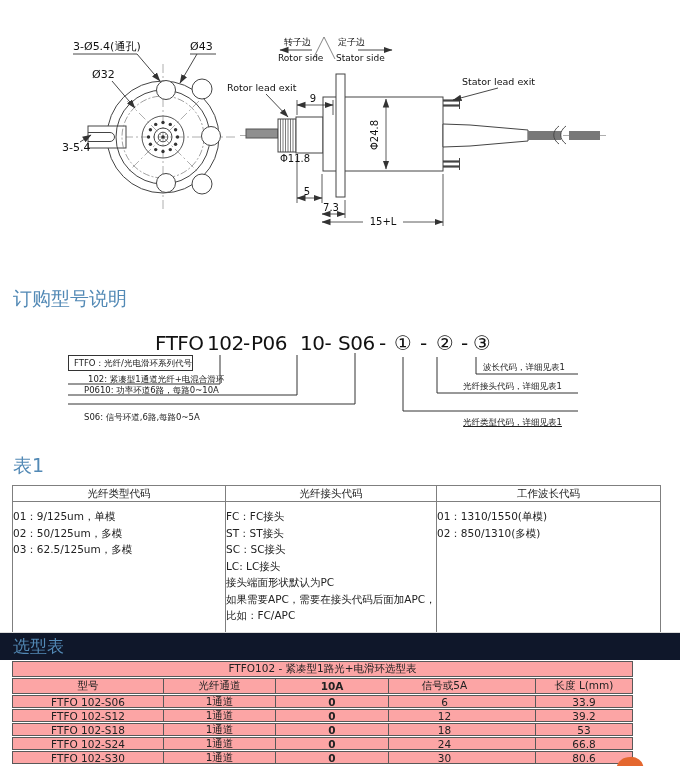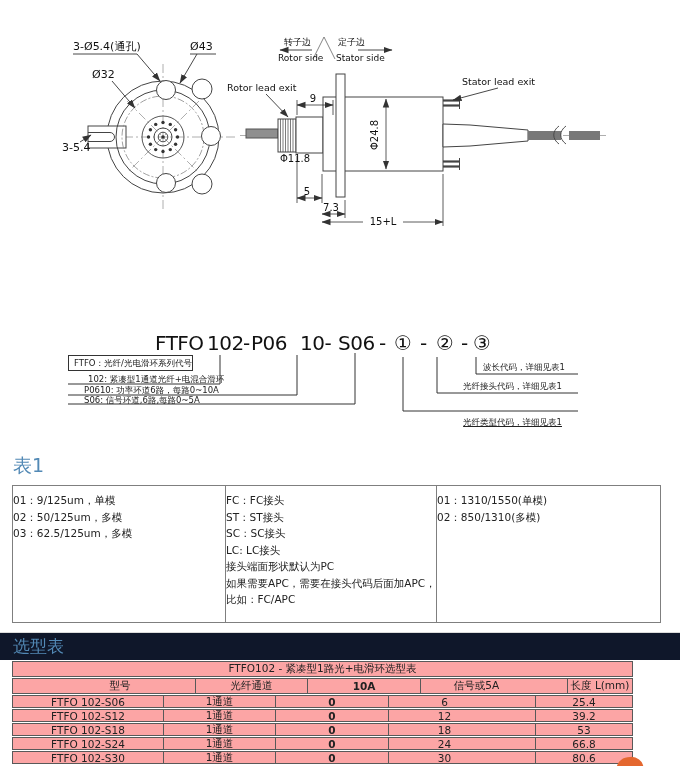--- a/index.html
+++ b/index.html
@@ -20,21 +20,21 @@
   table.t1 th,table.t1 td{border:1px solid #7f7f7f;font-weight:normal;}
   table.t1 th{height:15px;text-align:center;padding:0;}
   table.t1 td{vertical-align:top;padding:6px 4px 6px 0;height:124px;}
   table.t1 td div{line-height:16.5px;white-space:nowrap;}
   .pad1{padding-left:20px;} .pad2{padding-left:12px;} .pad3{padding-left:6px;}
   
   .selwrap{position:absolute;left:12px;top:661px;width:621px;font-size:10.5px;color:#222;}
   .sel-row{display:flex;border:1px solid #595959;box-sizing:border-box;margin-top:1px;background:#fca5a5;}
   .sel-row:first-child{margin-top:0;}
   .sel-title{height:16px;align-items:center;justify-content:center;}
-  .sel-head{height:16px;padding-left:32px;}
+  .sel-head{height:16px;}
   .sel-data{height:13px;}
   .sel-c{display:flex;align-items:center;justify-content:center;box-sizing:border-box;
          border-left:1px solid #595959;overflow:hidden;white-space:nowrap;}
   .sel-c:first-child{border-left:none;}
   .c0{width:150px;} .c1{width:112px;} .c2{width:113px;font-weight:bold;} .c3{width:112px;} .c4{flex:1;margin-left:35px;}
   
   .band{position:absolute;left:0;top:632px;width:680px;height:27px;background:#0f172a;
         border-top:1px solid #dcdcdb;}
   .band .sec-h{position:absolute;top:2px;font-size:17px;}
   
@@ -182,20 +182,21 @@
         <text x="313" y="102" font-size="10" text-anchor="middle">9</text>
         <text x="280" y="162" font-size="10">Φ11.8</text>
         <text x="378" y="135" font-size="10" text-anchor="middle" transform="rotate(-90 378 135)">Φ24.8</text>
         <text x="307" y="195" font-size="10" text-anchor="middle">5</text>
         <text x="331" y="211" font-size="10" text-anchor="middle">7.3</text>
         <text x="383" y="225" font-size="10" text-anchor="middle">15+L</text>
       </g>
     </g>
   </svg>
 
+  <div class="sec-h" style="top:286px;">订购型号说明</div>
 
   <span class="model-part" style="left:155px;">FTFO</span>
   <span class="model-part" style="left:207px;">102</span>
   <span class="model-part" style="left:243px;">-</span>
   <span class="model-part" style="left:251px;">P06</span>
   <span class="model-part" style="left:300px;">10-</span>
   <span class="model-part" style="left:338px;">S06</span>
   <span class="model-part" style="left:379px;">-</span>
   <span class="model-part" style="left:394px;">①</span>
   <span class="model-part" style="left:420px;">-</span>
@@ -210,35 +211,40 @@
       <path d="M68,84 L355,84 L355,33"></path>
       <path d="M476,37 L476,54 L578,54"></path>
       <path d="M437,37 L437,73 L578,73"></path>
       <path d="M403,37 L403,91 L578,91"></path>
     </g>
   </svg>
 
   <div class="ord-box">FTFO：光纤/光电滑环系列代号</div>
   <div class="ord-lbl" style="left:76px;top:374px;">102: 紧凑型1通道光纤+电混合滑环</div>
   <div class="ord-lbl" style="left:72px;top:385px;">P0610: 功率环道6路，每路0~10A</div>
-  <div class="ord-lbl" style="left:72px;top:395px;">S06: 信号环道,6路,每路0~5A</div>
+  <div class="ord-lbl" style="left:72px;top:412px;">S06: 信号环道,6路,每路0~5A</div>
 
   <div class="ord-r" style="left:450px;top:362px;width:115px;">波长代码，详细见表1</div>
   <div class="ord-r" style="left:440px;top:381px;width:122px;">光纤接头代码，详细见表1</div>
   <div class="ord-r" style="left:442px;top:417px;width:120px;text-decoration:underline;">光纤类型代码，详细见表1</div>
 
   <div class="sec-h" style="top:453px;">表1</div>
 
   <table class="t1">
     <colgroup>
         <col style="width:213px">
         <col style="width:211px">
         <col style="width:224px">
       </colgroup>
     <tbody>
+        <tr>
+      <th>光纤类型代码</th>
+      <th>光纤接头代码</th>
+      <th>工作波长代码</th>
+    </tr>
     <tr>
       <td class="pad1">
         <div>01：9/125um，单模</div>
         <div>02：50/125um，多模</div>
         <div>03：62.5/125um，多模</div>
       </td>
       <td class="pad2">
         <div>FC：FC接头</div>
         <div>ST：ST接头</div>
         <div>SC：SC接头</div>
@@ -268,21 +274,21 @@
       <div class="sel-c c1">光纤通道</div>
       <div class="sel-c c2">10A</div>
       <div class="sel-c c3">信号或5A</div>
       <div class="sel-c c4">长度 L(mm)</div>
     </div>
     <div class="sel-row sel-data">
       <div class="sel-c c0">FTFO 102-S06</div>
       <div class="sel-c c1">1通道</div>
       <div class="sel-c c2">0</div>
       <div class="sel-c c3">6</div>
-      <div class="sel-c c4">25.4</div>
+      <div class="sel-c c4">33.9</div>
     </div>
     <div class="sel-row sel-data">
       <div class="sel-c c0">FTFO 102-S12</div>
       <div class="sel-c c1">1通道</div>
       <div class="sel-c c2">0</div>
       <div class="sel-c c3">12</div>
       <div class="sel-c c4">39.2</div>
     </div>
     <div class="sel-row sel-data">
       <div class="sel-c c0">FTFO 102-S18</div>

